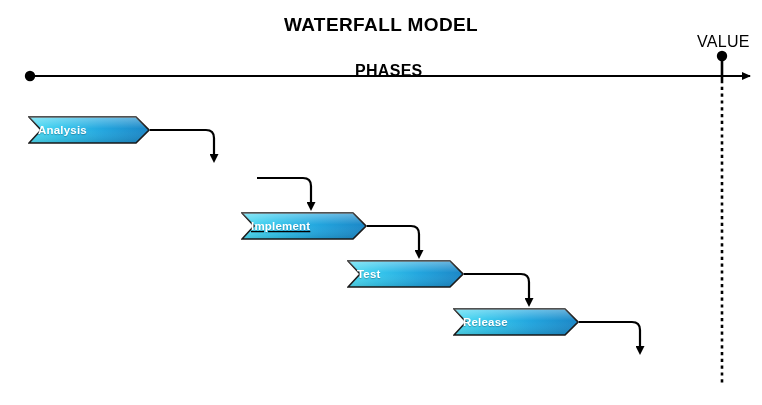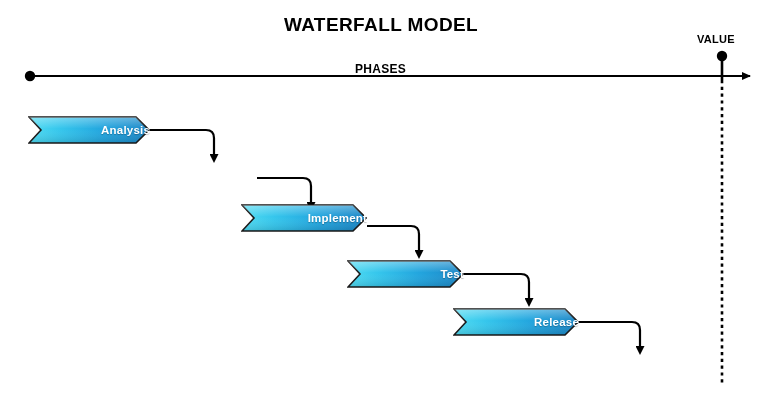--- a/index.html
+++ b/index.html
@@ -27,51 +27,51 @@
     font-weight: bold;
     color: #000000;
     letter-spacing: 0.4px;
   }
 
   
   #phases-label {
     position: absolute;
     left: 355px;
     top: 62px;
-    font-size: 12px;
+    font-size: 16px;
     font-weight: bold;
     color: #000000;
     letter-spacing: 0.3px;
   }
   #value-label {
     position: absolute;
     left: 697px;
     top: 33px;
-    font-size: 11px;
-    font-weight: bold;
+    font-size: 16px;
+    font-weight: normal;
     color: #000000;
     letter-spacing: 0.3px;
   }
 
   
   #vec {
     position: absolute;
     left: 0;
     top: 0;
     width: 762px;
     height: 405px;
   }
 
   
   .step {
     position: absolute;
     height: 28px;
     display: flex;
     align-items: center;
-    justify-content: flex-end;
+    justify-content: flex-start;
     box-sizing: border-box;
   }
   .step-shape {
     position: absolute;
     left: 0;
     top: 0;
     width: 100%;
     height: 100%;
   }
   .step-label {
@@ -139,21 +139,21 @@
 
   <div class="step" style="left:28px; top:116px; width:122px;">
     <svg class="step-shape" viewBox="0 0 122 28" preserveAspectRatio="none">
       <path d="M1,1 L108,1 L121,14 L108,27 L1,27 L13,14 Z" fill="url(#chevGrad)" stroke="#1a1a1a" stroke-width="1.6"></path>
       <path d="M1,1 L108,1 L121,14 L108,27 L1,27 L13,14 Z" fill="url(#chevGradV)" stroke="none"></path>
     </svg>
     <span class="step-label">Analysis</span>
   </div>
 
 
-  <div class="step" style="left:241px; top:204px; width:126px;">
+  <div class="step" style="left:241px; top:212px; width:126px;text-decoration:underline;">
     <svg class="step-shape" viewBox="0 0 126 28" preserveAspectRatio="none">
       <path d="M1,1 L112,1 L125,14 L112,27 L1,27 L13,14 Z" fill="url(#chevGrad)" stroke="#1a1a1a" stroke-width="1.6"></path>
       <path d="M1,1 L112,1 L125,14 L112,27 L1,27 L13,14 Z" fill="url(#chevGradV)" stroke="none"></path>
     </svg>
     <span class="step-label">Implement</span>
   </div>
 
   <div class="step" style="left:347px; top:260px; width:117px;">
     <svg class="step-shape" viewBox="0 0 117 28" preserveAspectRatio="none">
       <path d="M1,1 L103,1 L116,14 L103,27 L1,27 L13,14 Z" fill="url(#chevGrad)" stroke="#1a1a1a" stroke-width="1.6"></path>

